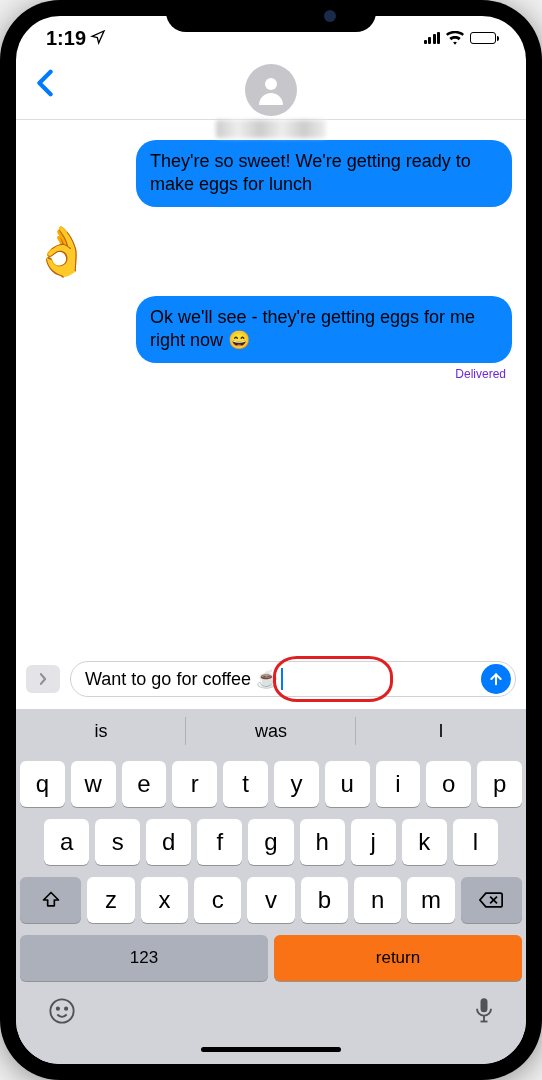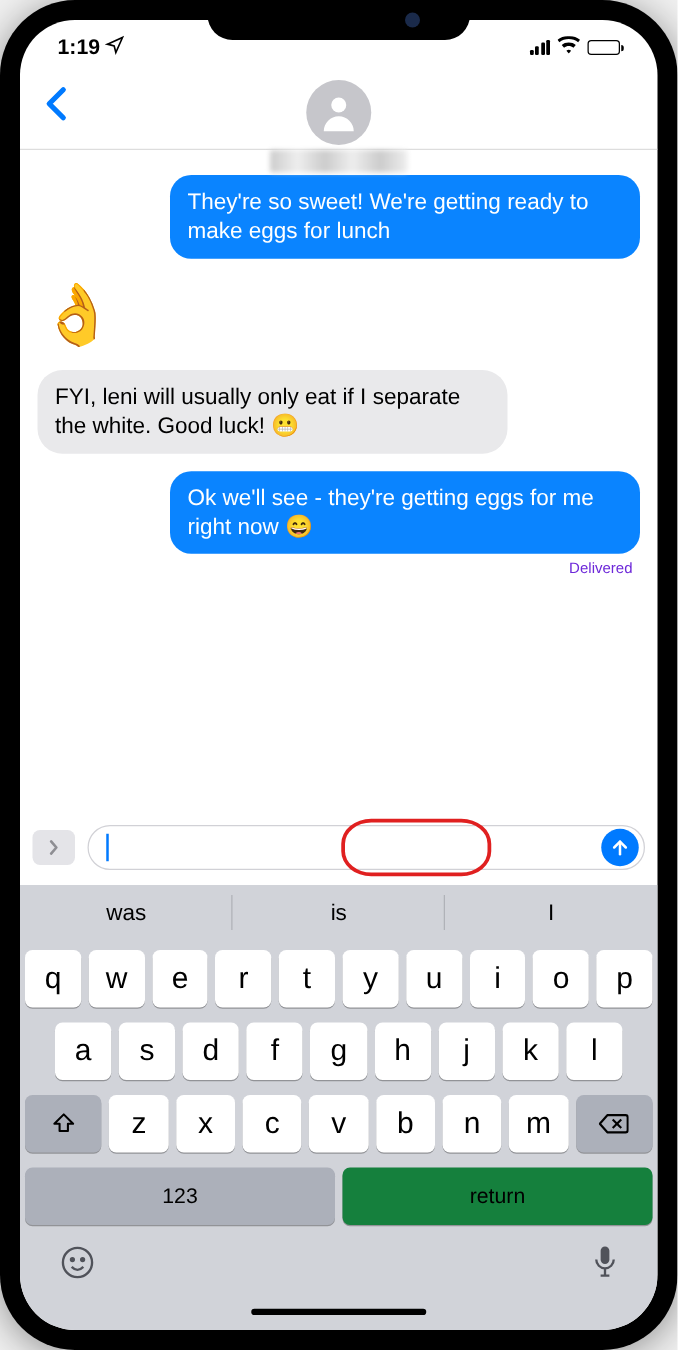--- a/index.html
+++ b/index.html
@@ -47,21 +47,21 @@
     background:#1a2a4a;
     border-radius:50%;
   }
   
   .status-bar {
     height: 44px;
     display: flex;
     justify-content: space-between;
     align-items: center;
     padding: 0 30px;
-    font-size: 17px;
+    font-size: 20px;
     font-weight: 600;
   }
   .status-left { display: flex; align-items: center; gap:4px;}
   .status-right { display: flex; align-items: center; gap: 6px; }
   .battery {
     width: 26px; height: 12px;
     border: 1.5px solid #000;
     border-radius: 3px;
     position: relative;
   }
@@ -130,22 +130,21 @@
   .bubble {
     max-width: 78%;
     padding: 10px 14px;
     border-radius: 20px;
     font-size: 18px;
     line-height: 1.3;
   }
   .sent {
     align-self: flex-end;
     background: #0a84ff;
-    color: #ffffff;
-    border-radius: 17px;
+    color: #000000;
   }
   .received {
     align-self: flex-start;
     background: #e9e9eb;
     color: #000;
   }
   .emoji-only {
     align-self: flex-start;
     font-size: 48px;
     padding: 2px;
@@ -244,21 +243,21 @@
     justify-content: center;
     font-size: 24px;
   }
   .krow2 { padding: 0 24px; }
   .key-special {
     background: #acb0ba;
     flex: 1.3;
     font-size: 18px;
   }
   .key-space { flex: 4.5; font-size:17px;}
-  .key-return { flex: 2.3; font-size:17px; background:#15803d;}
+  .key-return { flex: 2.3; font-size:17px; background:#f97316;}
   .key-123 { flex: 2.3; font-size:17px; background:#acb0ba;}
   .kb-bottom {
     display: flex;
     justify-content: space-between;
     padding: 4px 28px 0 28px;
     color:#50525a;
   }
   .home-indicator {
     width: 140px; height: 5px;
     background: #000;
@@ -311,46 +310,46 @@
               <path d="M4 22c0-4.4 3.6-8 8-8s8 3.6 8 8"></path>
             </svg>
         </div>
         <div class="contact-name"></div>
       </div>
     </div>
 
     <div class="messages">
       <div class="bubble sent">They're so sweet! We're getting ready to make eggs for lunch</div>
       <div class="emoji-only">👌</div>
-      <div class="bubble received">FYI, leni will usually only eat if I separate the white. Good luck! 😬</div>
       <div class="bubble sent">Ok we'll see - they're getting eggs for me right now 😄</div>
       <div class="delivered">Delivered</div>
     </div>
 
     <div class="input-row" style="position:relative;">
       <div class="apps-btn">
         <svg width="14" height="14" viewBox="0 0 12 20" fill="none" stroke="#8e8e93" stroke-width="3" stroke-linecap="round" stroke-linejoin="round">
             <polyline points="3,3 9,10 3,17"></polyline>
           </svg>
       </div>
       <div class="text-pill">
+        <span>Want to go for coffee ☕️</span>
         <span class="cursor"></span>
         <div class="send-btn">
           <svg width="16" height="16" viewBox="0 0 24 24" fill="none" stroke="#fff" stroke-width="3" stroke-linecap="round" stroke-linejoin="round">
               <line x1="12" y1="20" x2="12" y2="5"></line>
               <polyline points="5,12 12,5 19,12"></polyline>
             </svg>
         </div>
         <div class="annotation" style="left:202px; top:-6px; width:120px; height:46px;"></div>
       </div>
     </div>
 
     <div class="predictive">
+      <div class="predictive-cell">is</div>
       <div class="predictive-cell">was</div>
-      <div class="predictive-cell">is</div>
       <div class="predictive-cell">I</div>
     </div>
 
     <div class="keyboard">
       <div class="krow">
         <div class="key">q</div>
         <div class="key">w</div>
         <div class="key">e</div>
         <div class="key">r</div>
         <div class="key">t</div>

